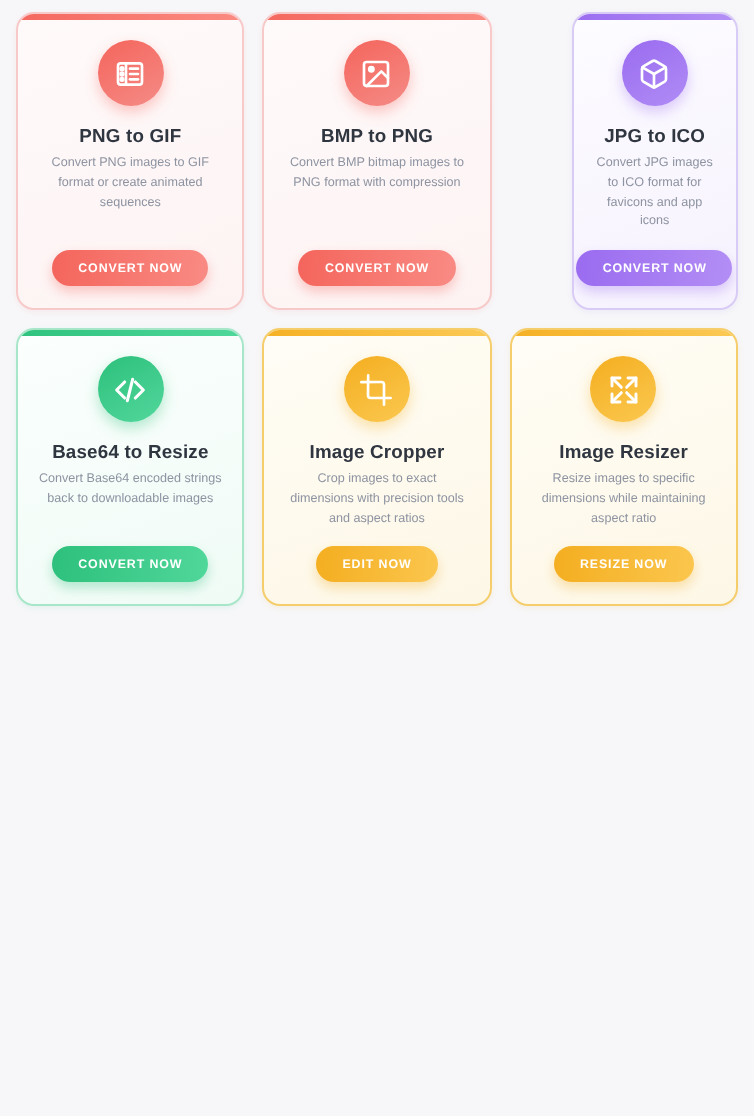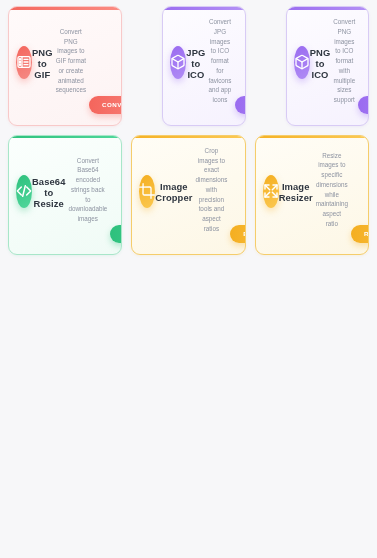--- a/index.html
+++ b/index.html
@@ -15,21 +15,21 @@
     gap: 9px 9px;
     padding: 6px 8px;
     width: 377px;
   }
   .card {
     position: relative;
     border-radius: 9px;
     padding: 10px 7px 11px;
     text-align: center;
     display: flex;
-    flex-direction: row;
+    flex-direction: column;
     align-items: center;
     overflow: hidden;
     min-height: 101px;
   }
   .card .accent {
     position: absolute;
     left: 0; right: 0; top: 0;
     height: 2.5px;
   }
   .icon-wrap {
@@ -124,44 +124,44 @@
           <line x1="12" y1="16" x2="18" y2="16"></line>
           <circle cx="6" cy="8" r="1" fill="#ffffff"></circle>
           <circle cx="6" cy="12" r="1" fill="#ffffff"></circle>
           <circle cx="6" cy="16" r="1" fill="#ffffff"></circle>
         </svg>
       </div>
       <div class="card-title">PNG to GIF</div>
       <div class="card-desc">Convert PNG images to GIF format or create animated sequences</div>
       <button class="card-btn">CONVERT NOW</button>
     </div>
+    <div class="card t-red">
+      <div class="accent"></div>
+      <div class="icon-wrap">
+        <svg viewBox="0 0 24 24" fill="none" stroke="#ffffff" stroke-width="2" stroke-linecap="round" stroke-linejoin="round">
+          <rect x="3" y="3" width="18" height="18" rx="2"></rect>
+          <circle cx="8.5" cy="8.5" r="1.6" fill="#ffffff"></circle>
+          <path d="M21 15l-5-5L5 21"></path>
+        </svg>
+      </div>
+      <div class="card-title">BMP to PNG</div>
+      <div class="card-desc">Convert BMP bitmap images to PNG format with compression</div>
+      <button class="card-btn">CONVERT NOW</button>
+    </div>
     <div class="card t-purple">
       <div class="accent"></div>
       <div class="icon-wrap">
         <svg viewBox="0 0 24 24" fill="none" stroke="#ffffff" stroke-width="2" stroke-linecap="round" stroke-linejoin="round">
           <path d="M21 16V8a2 2 0 0 0-1-1.73l-7-4a2 2 0 0 0-2 0l-7 4A2 2 0 0 0 3 8v8a2 2 0 0 0 1 1.73l7 4a2 2 0 0 0 2 0l7-4A2 2 0 0 0 21 16z"></path>
           <polyline points="3.3 7 12 12 20.7 7"></polyline>
           <line x1="12" y1="22" x2="12" y2="12"></line>
         </svg>
       </div>
       <div class="card-title">JPG to ICO</div>
       <div class="card-desc">Convert JPG images to ICO format for favicons and app icons</div>
-      <button class="card-btn">CONVERT NOW</button>
-    </div>
-    <div class="card t-purple">
-      <div class="accent"></div>
-      <div class="icon-wrap">
-        <svg viewBox="0 0 24 24" fill="none" stroke="#ffffff" stroke-width="2" stroke-linecap="round" stroke-linejoin="round">
-          <path d="M21 16V8a2 2 0 0 0-1-1.73l-7-4a2 2 0 0 0-2 0l-7 4A2 2 0 0 0 3 8v8a2 2 0 0 0 1 1.73l7 4a2 2 0 0 0 2 0l7-4A2 2 0 0 0 21 16z"></path>
-          <polyline points="3.3 7 12 12 20.7 7"></polyline>
-          <line x1="12" y1="22" x2="12" y2="12"></line>
-        </svg>
-      </div>
-      <div class="card-title">PNG to ICO</div>
-      <div class="card-desc">Convert PNG images to ICO format with multiple sizes support</div>
       <button class="card-btn">CONVERT NOW</button>
     </div>
     <div class="card t-green">
       <div class="accent"></div>
       <div class="icon-wrap">
         <svg viewBox="0 0 24 24" fill="none" stroke="#ffffff" stroke-width="2.3" stroke-linecap="round" stroke-linejoin="round">
           <polyline points="16 18 22 12 16 6"></polyline>
           <polyline points="8 6 2 12 8 18"></polyline>
           <line x1="14" y1="4" x2="10" y2="20"></line>
         </svg>

